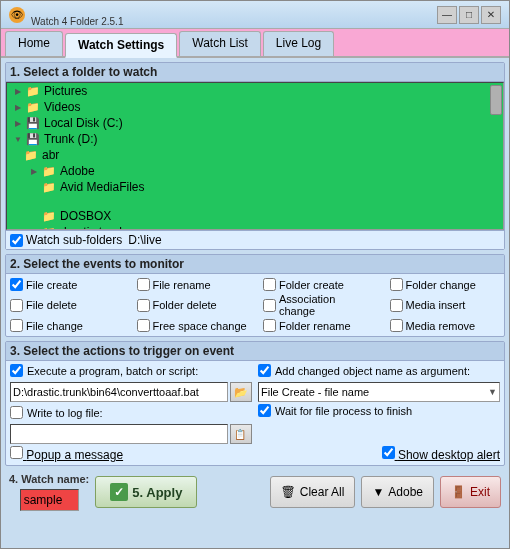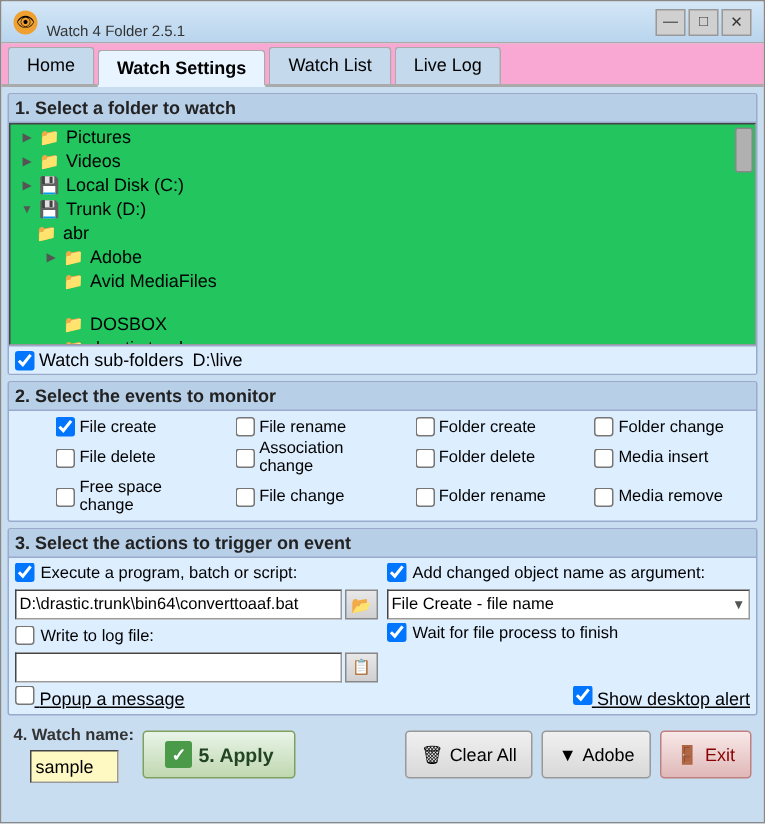--- a/index.html
+++ b/index.html
@@ -181,21 +181,20 @@
       gap: 3px;
       white-space: nowrap;
     }
 
     
     .events-grid {
       display: grid;
       grid-template-columns: repeat(4, 1fr);
       gap: 2px 16px;
       padding: 4px;
-      margin-left: 27px;
     }
     .event-item {
       display: flex;
       align-items: center;
       gap: 3px;
     }
     .event-item label { font-size: 11px; }
 
     
     .actions-section .section-body {
@@ -270,21 +269,21 @@
       align-items: center;
       padding: 3px 4px;
       background: #c8ddf0;
       gap: 6px;
       flex-shrink: 0;
     }
     .watch-name-input {
       width: 59px;
       height: 22px;
       border: 1px inset #999;
-      background: #fef9c3;
+      background: #ef4444;
       font-size: 12px;
       padding: 0 3px;
     }
     .apply-btn {
       height: 32px;
       padding: 0 14px;
       background: linear-gradient(to bottom, #e8f4e8, #c0d8b0);
       border: 1px solid #80a060;
       border-radius: 3px;
       cursor: pointer;
@@ -496,37 +495,37 @@
           <div class="event-item">
             <input type="checkbox" style="">
             <label>Folder change</label>
           </div>
           <div class="event-item">
             <input type="checkbox" style="">
             <label>File delete</label>
           </div>
           <div class="event-item">
             <input type="checkbox" style="">
+            <label>Folder delete</label>
+          </div>
+          <div class="event-item">
+            <input type="checkbox" style="">
             <label>Association change</label>
           </div>
           <div class="event-item">
             <input type="checkbox" style="">
-            <label>Folder delete</label>
-          </div>
-          <div class="event-item">
-            <input type="checkbox" style="">
             <label>Media insert</label>
           </div>
           <div class="event-item">
             <input type="checkbox" style="">
+            <label>File change</label>
+          </div>
+          <div class="event-item">
+            <input type="checkbox" style="">
             <label>Free space change</label>
-          </div>
-          <div class="event-item">
-            <input type="checkbox" style="">
-            <label>File change</label>
           </div>
           <div class="event-item">
             <input type="checkbox" style="">
             <label>Folder rename</label>
           </div>
           <div class="event-item">
             <input type="checkbox" style="">
             <label>Media remove</label>
           </div>
         </div>

